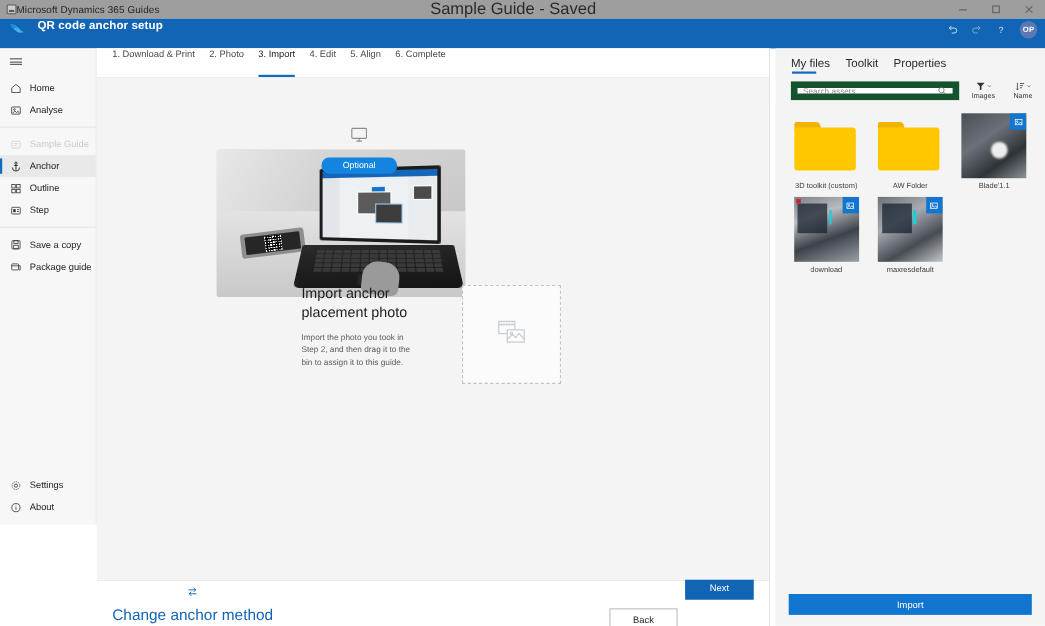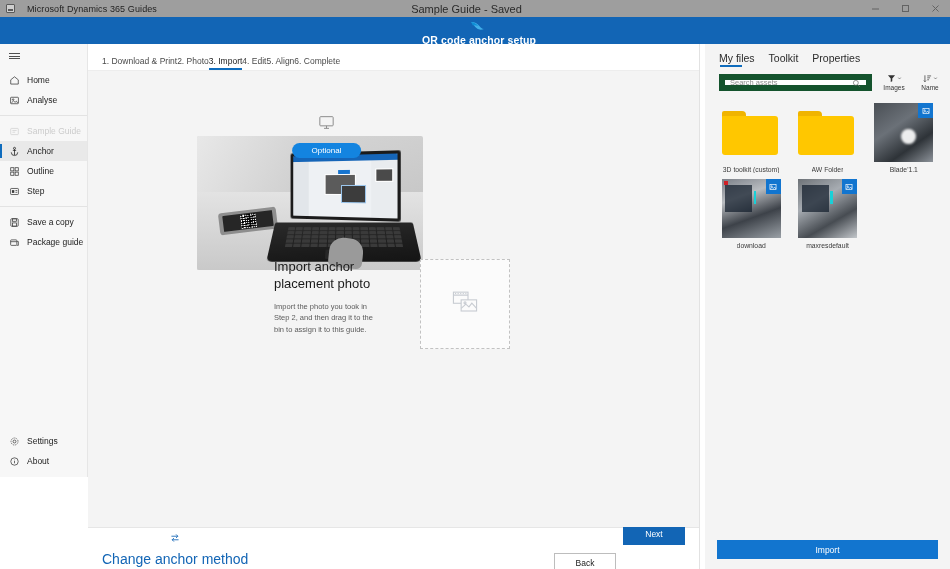--- a/index.html
+++ b/index.html
@@ -9,41 +9,41 @@
     background: #ffffff;
     overflow: hidden;
   }
   .app { position: relative; width: 950px; height: 569px; }
 
   
   .titlebar {
     position: absolute; top: 0; left: 0; width: 950px; height: 17px;
     background: #9e9e9e; display: flex; align-items: center;
   }
-  .titlebar-left { display: flex; align-items: center; gap: 12px; padding-left: 6px; }
+  .titlebar-left { display: flex; align-items: center; gap: 0; padding-left: 6px; }
   .titlebar-app-icon {
     width: 9px; height: 9px; border: 1px solid #5a5a5a; border-radius: 1px;
     background: #cfcfcf; position: relative;
   }
   .titlebar-app-icon::after {
     content: ""; position: absolute; left: 1px; top: 4px; width: 5px; height: 2px; background: #5a5a5a;
   }
   .titlebar-text { font-size: 9px; color: #1f1f1f; letter-spacing: .1px; }
   .titlebar-center {
     position: absolute; left: 0; right: 17px; text-align: center;
-    font-size: 11px; color: #2a2a2a;
+    font-size: 15px; color: #2a2a2a;
   }
   .winbtns { position: absolute; right: 0; top: 0; height: 17px; display: flex; }
   .winbtn { width: 30px; height: 17px; display: flex; align-items: center; justify-content: center; }
   .winbtn svg { opacity: .55; }
 
   
   .appbar {
     position: absolute; top: 17px; left: 0; width: 950px; height: 27px;
-    background: #1265b5; display: flex; align-items: center; flex-direction: column;
+    background: #1265b5; display: flex; align-items: flex-start;
   }
   .brand-logo { width: 26px; display: flex; align-items: center; justify-content: center; padding-left: 4px; }
   .appbar-title { font-size: 10.5px; font-weight: bold; color: #fff; padding-left: 8px; letter-spacing: .1px; }
   .appbar-right { margin-left: auto; display: flex; align-items: center; gap: 2px; padding-right: 7px; }
   .appbar-icon {
     width: 20px; height: 20px; display: flex; align-items: center; justify-content: center;
     color: #cddff0;
   }
   .avatar {
     width: 16px; height: 16px; border-radius: 50%; background: #5b78b5;
@@ -74,21 +74,21 @@
   .nav-group-top { padding-top: 2px; }
   .sidebar-bottom { position: absolute; bottom: 6px; left: 0; right: 0; }
 
   
   .main {
     position: absolute; top: 44px; left: 88px; width: 612px; height: 525px;
     background: #fff; border-right: 1px solid #e2e2e2;
     display: flex; flex-direction: column;
   }
   .steps {
-    height: 27px; display: flex; align-items: flex-end; 
+    height: 27px; display: flex; gap: 13px;
     padding: 0 0 0 14px; border-bottom: 1px solid #ededed; background: #fff;
   }
   .step {
     font-size: 8.5px; color: #4a4a4a; padding-bottom: 4px; cursor: pointer;
     position: relative; white-space: nowrap;
   }
   .step.active { color: #1b1b1b; }
   .step.active::after {
     content: ""; position: absolute; left: 0; right: 0; bottom: 0; height: 2px; background: #0f6cbd;
   }

